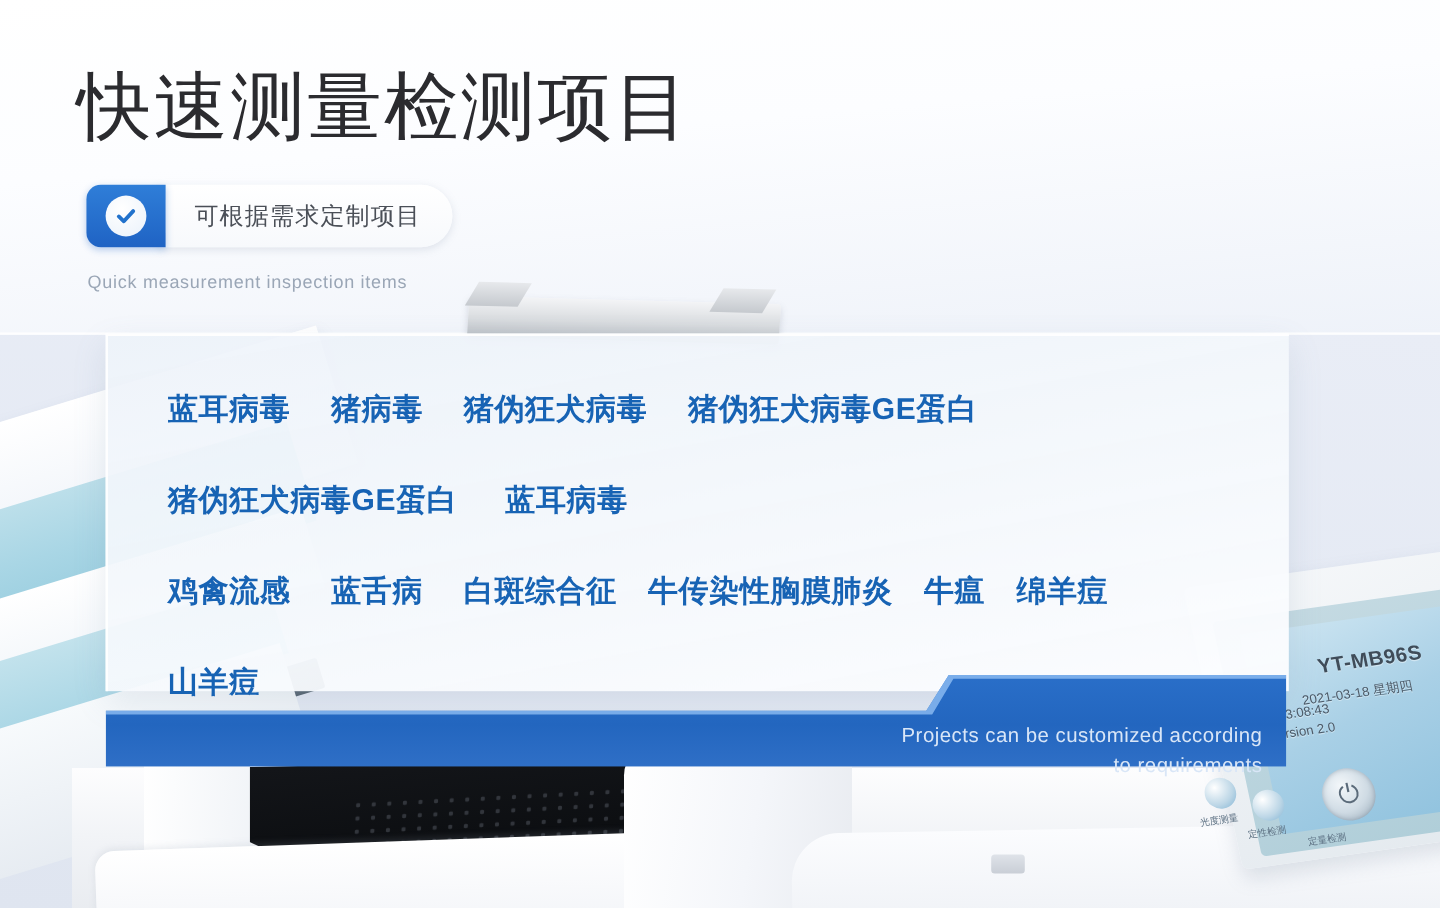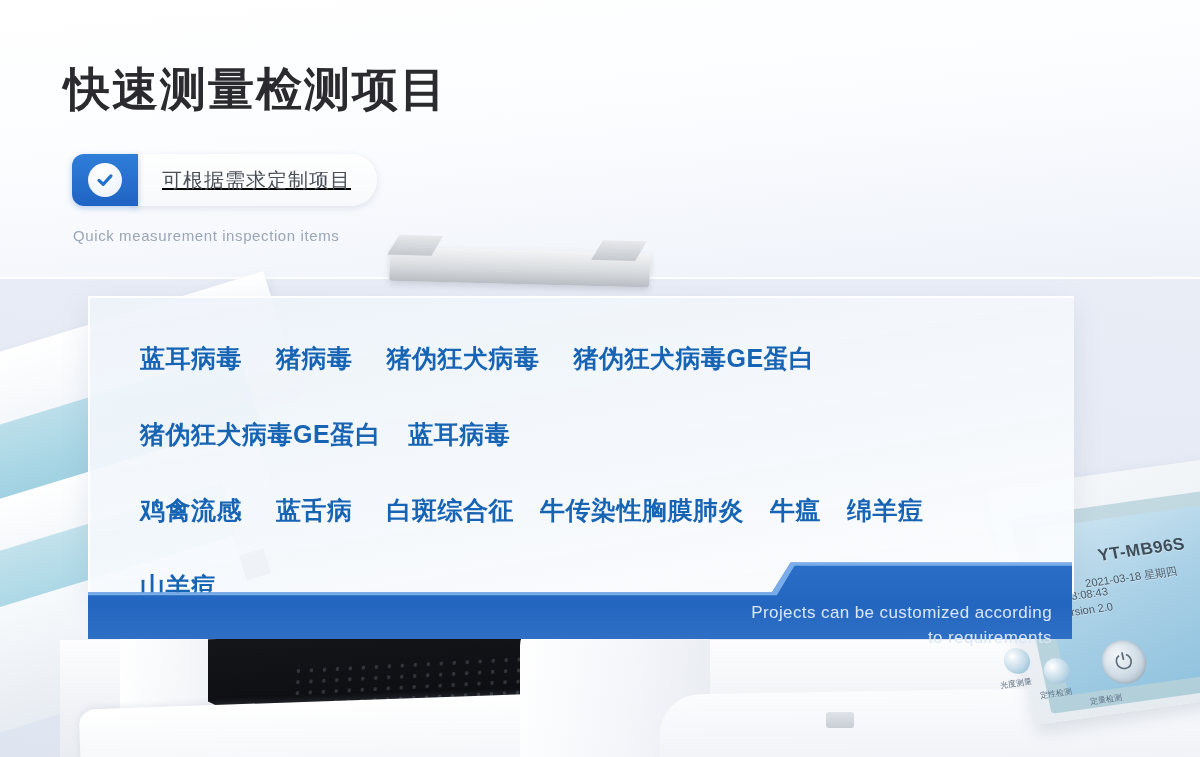--- a/index.html
+++ b/index.html
@@ -188,30 +188,30 @@
     transform: rotate(-12deg) skewY(4deg); white-space:nowrap;
   }
   .pl1 { left:1000px; top:678px; }
   .pl2 { left:1040px; top:688px; }
   .pl3 { left:1090px; top:694px; }
 
   
   .title {
     position:absolute; left:64px; top:52px;
     font-family: "Liberation Serif", "DejaVu Serif", serif;
-    font-weight: 700;
-    font-size: 46px;
+    font-weight: 400;
+    font-size: 62px;
     line-height: 76px;
     letter-spacing: 2px;
     color: #2b2b2f;
   }
 
   .badge-row {
     position:absolute; left:72px; top:154px;
-    display:flex; align-items:center; height:52px;text-decoration:underline;
+    display:flex; align-items:center; height:52px;
   }
   .badge-square {
     position:relative; z-index:2;
     width:66px; height:52px;
     border-radius: 12px 0 0 12px;
     background: linear-gradient(180deg,#2f7ed8 0%, #1f63c4 100%);
     display:flex; align-items:center; justify-content:center;
     box-shadow: 0 2px 6px rgba(31,99,196,.3);
   }
   .check-circle {
@@ -231,21 +231,21 @@
     box-shadow: 0 2px 7px rgba(130,145,170,.22);
   }
 
   .subtitle {
     position:absolute; left:73px; top:227px;
     font-size:15px; color:#9aa6b6; letter-spacing:.6px;
   }
 
   
   .card {
-    position:absolute; left:88px; top:296px; width:984px; height:296px;
+    position:absolute; left:88px; top:278px; width:984px; height:296px;
     background: linear-gradient(170deg, rgba(238,243,250,.93) 0%, rgba(244,248,252,.94) 45%, rgba(252,253,255,.96) 100%);
     border-top: 2px solid rgba(255,255,255,.95);
     border-left: 2px solid rgba(255,255,255,.8);
     box-shadow: 0 10px 26px rgba(120,140,170,.16);
   }
   .card-inner {
     position:absolute; left:50px; top:22px; right:22px;
   }
   .row {
     display:flex; align-items:center; flex-wrap:nowrap;
@@ -253,21 +253,21 @@
   }
   .item {
     font-size:25px;
     font-weight:600;
     color:#1763b4;
     white-space:nowrap;
     letter-spacing:.5px;
     margin-right:34px;
   }
   .item.gap-s { margin-right:26px; }
-  .item.gap-l { margin-right:27px; }
+  .item.gap-l { margin-right:40px; }
 
   
   .banner {
     position:absolute; left:88px; top:561px; width:984px; height:78px;
     background: linear-gradient(180deg,#2a6fc9 0%, #2366bf 55%, #2f6fc6 100%);
     clip-path: polygon(
       0% 40%,
       69.5% 40%,
       71.4% 2%,
       100% 2%,

